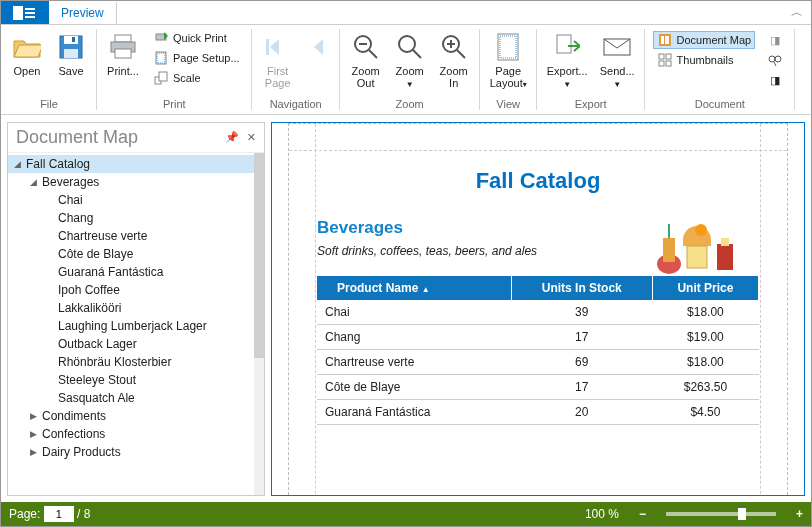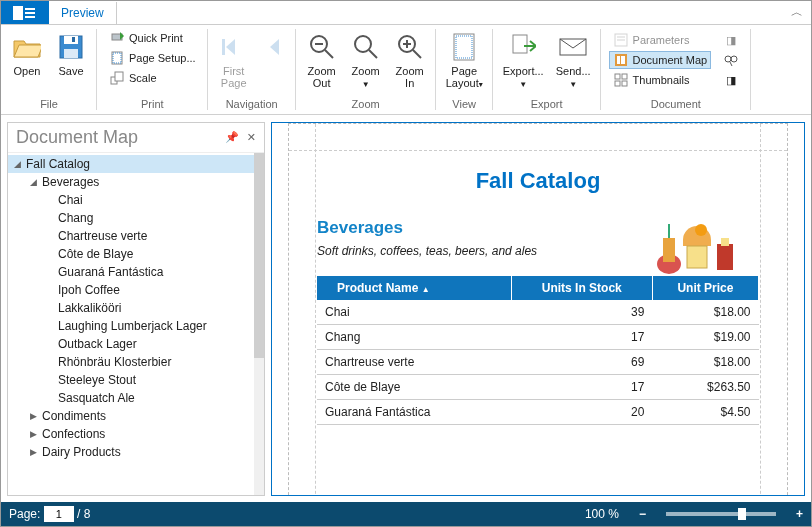--- a/index.html
+++ b/index.html
@@ -38,22 +38,22 @@
 .page .margin-l { position: absolute; top: 0; bottom: 0; left: 26px; border-left: 1px dashed #ccc; }
 .page .margin-r { position: absolute; top: 0; bottom: 0; right: 26px; border-right: 1px dashed #ccc; }
 .rpt-title { text-align: center; color: #0072c6; font-size: 22px; font-weight: bold; margin: 16px 0 24px; }
 .rpt-section { color: #1384c8; font-size: 17px; font-weight: bold; margin-bottom: 6px; }
 .rpt-desc { font-style: italic; font-size: 12px; margin-bottom: 18px; }
 .rpt-img { position: absolute; right: 40px; top: 96px; width: 100px; height: 56px; }
 .tbl { width: 100%; border-collapse: collapse; font-size: 12px; }
 .tbl th { background: #0f75bc; color: #fff; padding: 5px 8px; font-weight: bold; text-align: center; border-right: 1px solid #fff; }
 .tbl th:first-child { text-align: left; }
 .tbl td { padding: 5px 8px; border-bottom: 1px solid #ccc; }
-.tbl td:nth-child(2), .tbl td:nth-child(3) { text-align: right; }
-.status { position: absolute; left: 0; right: 0; bottom: 0; height: 24px; background: #0c4a6e; color: #fff; display: flex; align-items: center; padding: 0 8px; font-size: 12px; }
+.tbl td:nth-child(2), .tbl td:nth-child(3) { text-align: center; }
+.status { position: absolute; left: 0; right: 0; bottom: 0; height: 24px; background: #4d7c0f; color: #fff; display: flex; align-items: center; padding: 0 8px; font-size: 12px; }
 .status input { width: 30px; text-align: center; font-size: 11px; border: 1px solid #fff; background: #fff; color: #000; padding: 1px; }
 .status .right { margin-left: auto; display: flex; align-items: center; gap: 20px; }
 .slider { width: 110px; height: 4px; background: rgba(255,255,255,0.6); position: relative; }
 .slider .th { position: absolute; top: -4px; left: 72px; width: 8px; height: 12px; background: #fff; }
 .tri { font-size: 8px; line-height: 1; }
 </style>
 </head>
 <body>
 
 <div class="topbar">
@@ -91,20 +91,30 @@
             </svg>
           </div>
           <div class="lbl">Save</div>
         </div>
     </div>
     <div class="group-label">File</div>
   </div>
 
   <div class="group">
     <div class="group-body">
+      <div class="bigbtn">
+          <div class="ic">
+            <svg width="28" height="26" viewBox="0 0 28 26">
+              <rect x="6" y="1" width="16" height="7" fill="#fff" stroke="#888"></rect>
+              <rect x="2" y="8" width="24" height="10" fill="#bcc5cb" stroke="#888"></rect>
+              <rect x="6" y="15" width="16" height="9" fill="#fff" stroke="#888"></rect>
+            </svg>
+          </div>
+          <div class="lbl">Print...</div>
+        </div>
       <div class="smallstack">
         <div class="smallbtn">
             <div class="ic">
               <svg width="14" height="14" viewBox="0 0 14 14">
                 <rect x="2" y="3" width="10" height="6" fill="#bcc5cb" stroke="#888"></rect>
                 <path d="M10 1l4 4-4 4z" fill="#3a9c3a"></path>
               </svg>
             </div>
             <span>Quick Print</span>
           </div>
@@ -224,30 +234,20 @@
           </div>
           <div class="lbl"><span>Send...</span><br><span class="tri">▼</span></div>
         </div>
     </div>
     <div class="group-label">Export</div>
   </div>
 
   <div class="group" style="flex:0 0 auto">
     <div class="group-body">
       <div class="smallstack" style="padding-top:4px">
-        <div class="smallbtn disabled" style="opacity:0.5">
-            <div class="ic">
-              <svg width="14" height="14" viewBox="0 0 14 14">
-                <rect x="1" y="1" width="12" height="12" fill="#fff" stroke="#aaa"></rect>
-                <line x1="3" y1="4" x2="11" y2="4" stroke="#aaa"></line>
-                <line x1="3" y1="7" x2="11" y2="7" stroke="#aaa"></line>
-              </svg>
-            </div>
-            <span>Parameters</span>
-          </div>
         <div class="smallbtn sel">
             <div class="ic">
               <svg width="14" height="14" viewBox="0 0 14 14">
                 <rect x="1" y="1" width="12" height="12" fill="#e29a3e"></rect>
                 <rect x="3" y="3" width="3" height="8" fill="#fff"></rect>
                 <rect x="7" y="3" width="4" height="8" fill="#fff"></rect>
               </svg>
             </div>
             <span>Document Map</span>
           </div>

